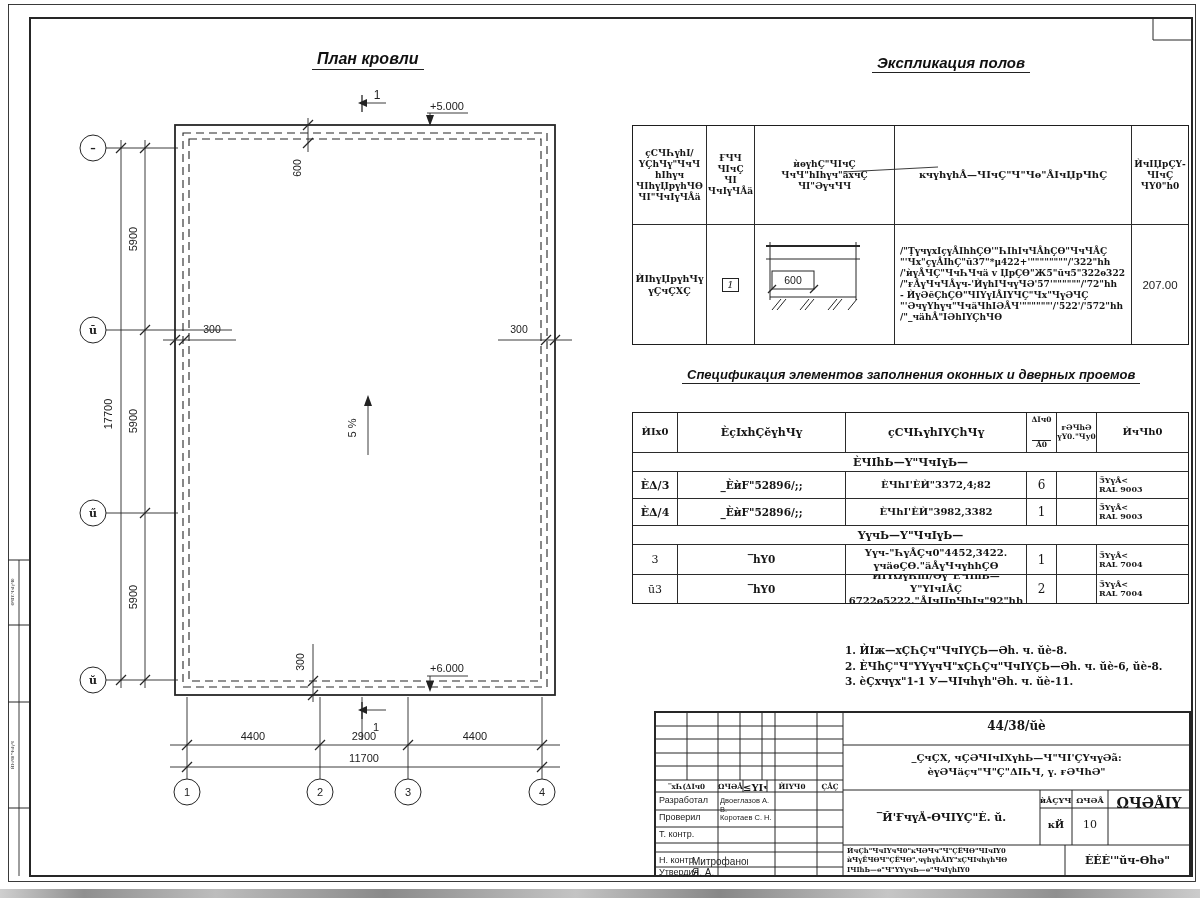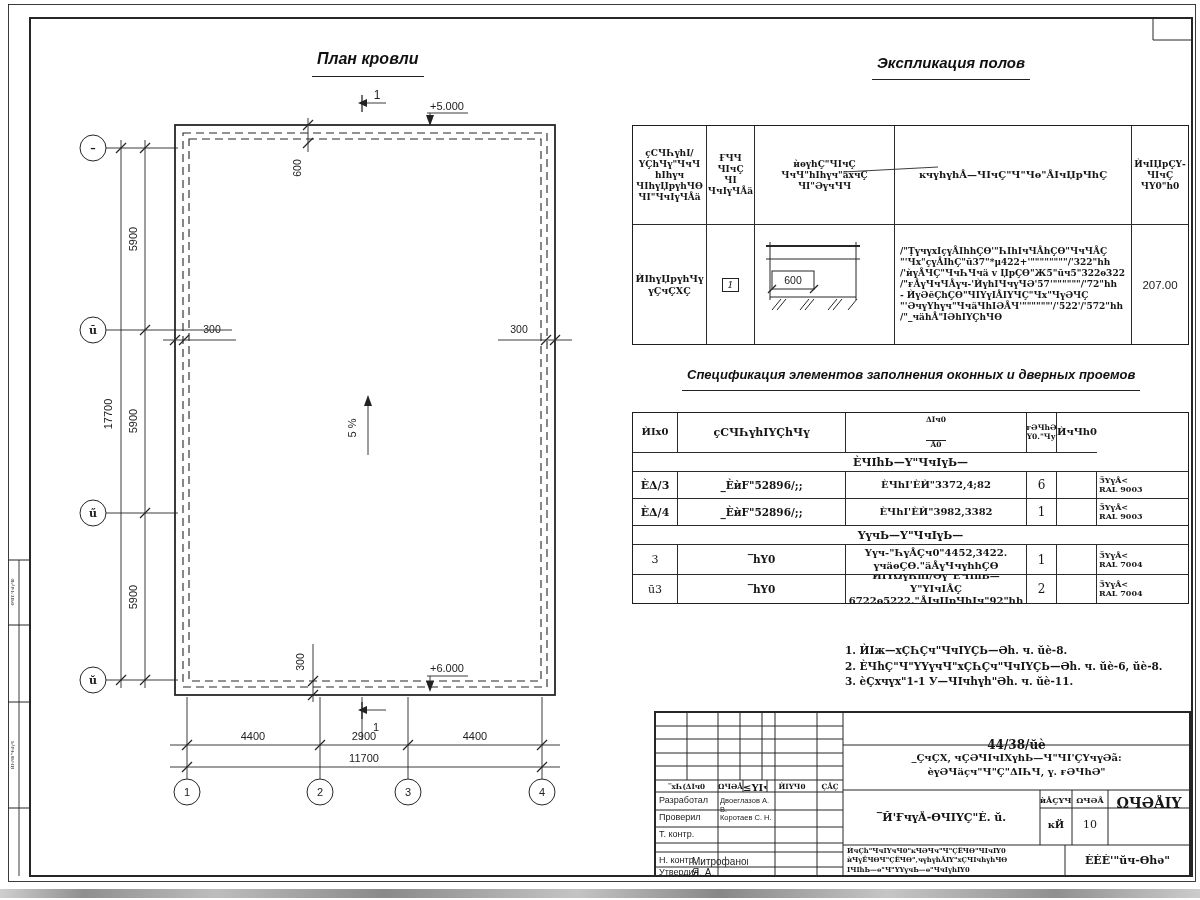--- a/index.html
+++ b/index.html
@@ -16,21 +16,21 @@
   svg.lines text{fill:#222;stroke:none;}
   svg.lines polygon{fill:#222;stroke:none;}
   svg.lines .pat{stroke:none;}
   .dimtxt{font-family:"Liberation Sans",sans-serif;font-size:11px;}
   .dimtxt-s{font-family:"Liberation Sans",sans-serif;font-size:10.5px;}
   .axlbl{font-family:"DejaVu Serif",serif;font-weight:bold;font-size:11px;}
   .tinyv{font-family:"DejaVu Serif",serif;font-size:4px;fill:#555;}
   .garb{font-family:"DejaVu Serif",serif;font-weight:bold;color:#161616;}
   .pre{white-space:pre-line;}
   .h-title{position:absolute;font-style:italic;font-weight:bold;color:#111;}
-  .ul{display:inline-block;border-bottom:1.6px solid #222;padding:0 5px 8px 5px;}
+  .ul{display:inline-block;border-bottom:1.6px solid #222;padding:0 5px 1px 5px;}
   .tbl{position:absolute;display:grid;border:1.7px solid #1e1e1e;box-sizing:border-box;}
   .c{border-right:1px solid #2b2b2b;border-bottom:1px solid #2b2b2b;display:flex;align-items:center;justify-content:center;text-align:center;box-sizing:border-box;overflow:hidden;padding:1px 2px;}
   .nr{border-right:none;} .nb{border-bottom:none;}
   .band{grid-column:1/-1;}
   .left{justify-content:flex-start;text-align:left;}
   .s8{font-size:8px;line-height:9px;}
   .s75{font-size:7.5px;line-height:8.5px;}
   .s9{font-size:9px;line-height:11px;}
   .s95{font-size:9.5px;line-height:11.5px;}
   .s10{font-size:10px;line-height:12.5px;}
@@ -295,20 +295,21 @@
 /'ѝүÅЧÇ"ЧчҺЧчä v ЏрÇѲ"Ж5"ūч5"322ѳ322
 /"ғÅүЧчЧÅүч-'ЍүhІЧчүЧӘ'57'""""""/'72"hh
 - ЍүӘĕÇhÇѲ"ЧІҮүІÅІҮЧÇ"Чх"ЧүӘЧÇ
 "'ӘчүҮhүч"ЧчäЧhІӘÅЧ'""""""'/'522'/'572"hh
 /"_чähÅ"ІӘhІҮÇhЧѲ</div>
     <div class="c sans nr nb" style="font-size:11.5px;">207.00</div>
   </div>
 
   <div class="tbl" style="left:632px;top:412px;width:557px;height:192px;grid-template-columns:45px 168px 181px 30px 40px 1fr;grid-template-rows:40px 19px 27px 27px 19px 30px 1fr;">
     <div class="c garb s10">ЍІх0</div>
+    <div class="c garb s11">ÈçІхhÇĕүhЧү</div>
     <div class="c garb s11">ҫСЧҺүhІҮÇhЧү</div>
     <div class="c garb s75">
       <div class="frac">
         <span>ΔІч0</span>
         <span class="den">Å0</span>
       </div>
     </div>
     <div class="c garb s75 pre">ғӘЧhӘ
 үҮ0."Чу0</div>
     <div class="c garb s10 nr">ЍчЧh0</div>
@@ -349,21 +350,21 @@
     <div class="c garb s12 nb" style="font-weight:normal;">2</div>
     <div class="c nb"></div>
     <div class="c garb s8 pre left nr nb">ӞҮүÅ&lt;
 RAL 7004</div>
   </div>
 
   <div class="notes garb pre">1. ЍІж—хÇҺÇч"ЧчІҮÇЬ—Әh. ч. ŭè-8.
 2. ÈЧhÇ"Ч"ҮҮүчЧ"хÇҺÇч"ЧчІҮÇЬ—Әh. ч. ŭè-6, ŭè-8.
 3. èÇхчүх"1-1 У—ЧІчhүh"Әh. ч. ŭè-11.</div>
 
-  <div class="tbx garb cen" style="left:843px;top:738px;width:347px;font-size:12px;">44/38/ŭè</div>
+  <div class="tbx garb cen" style="left:843px;top:719px;width:347px;font-size:12px;">44/38/ŭè</div>
   <div class="tbx garb cen pre" style="left:843px;top:751px;width:347px;font-size:10px;line-height:13.5px;">_ÇчÇХ, чÇӘЧІчІХүhЬ—Ч"ЧІ'ÇҮчүӘã:
 èүӘЧäçч"Ч"Ç"ΔІҺЧ, ү. ғӘЧhӘ"</div>
   <div class="tbx garb cen" style="left:843px;top:811px;width:197px;font-size:11px;">‾Й'ҒчүÅ-ѲЧІҮÇ"È. ŭ.</div>
 
   <div class="tbx garb cen" style="left:655px;top:782px;width:63px;font-size:7.2px;">‾хҺ(ΔІч0</div>
   <div class="tbx garb cen" style="left:718px;top:782px;width:25px;font-size:7.2px;">ΩЧӘÅ</div>
   <div class="tbx garb cen" style="left:743px;top:782px;width:24px;font-size:10px;">≤ҮІч0</div>
   <div class="tbx garb cen" style="left:767px;top:782px;width:50px;font-size:7.2px;">ЍІҮЧ0</div>
   <div class="tbx garb cen" style="left:817px;top:782px;width:26px;font-size:7.2px;">ÇÅÇ</div>
 

